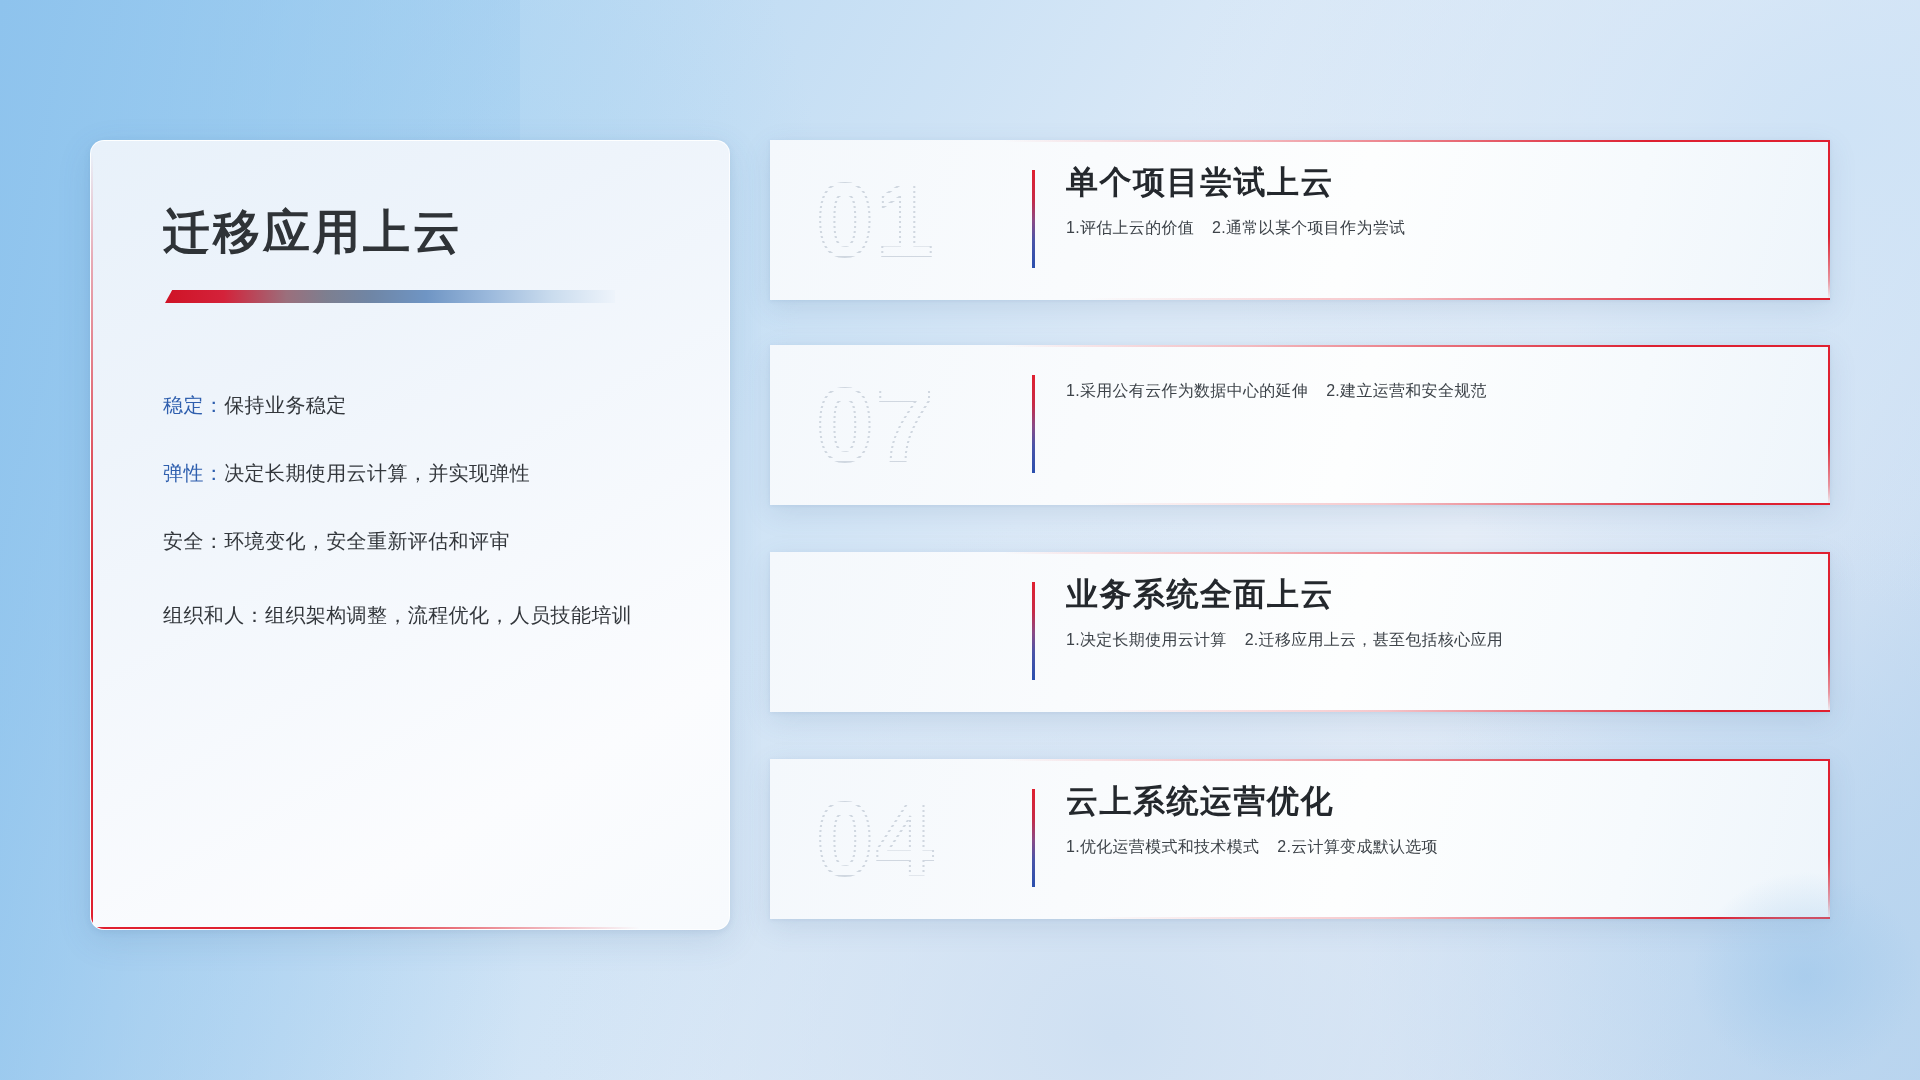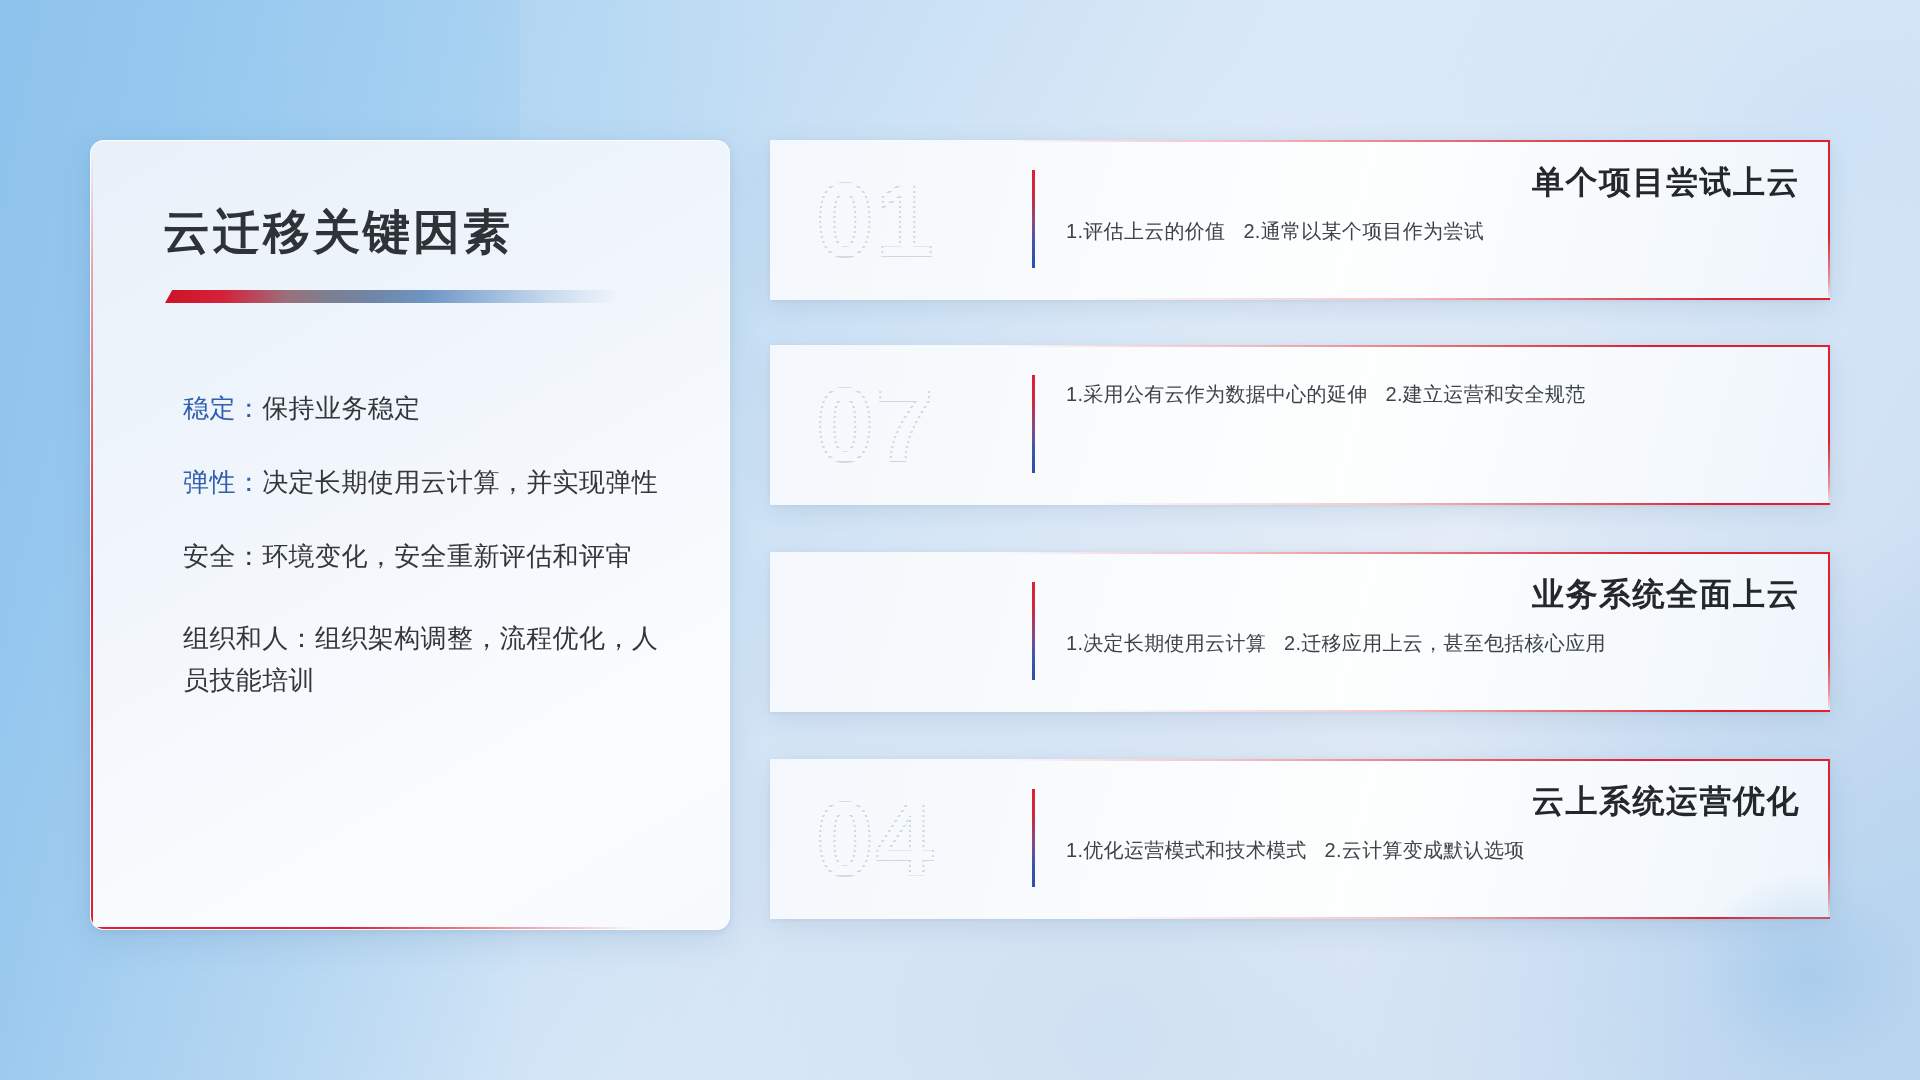--- a/index.html
+++ b/index.html
@@ -69,27 +69,26 @@
     background:linear-gradient(90deg,
       #cf1326 0%, #d4223a 13%, #9b6f7c 27%, #7d7f90 36%,
       #6f86a6 46%, #6f95c4 58%, #9bb9dc 72%, #cadcee 86%, #eef4fb 100%);
   }
 
   .kv-list{
     margin:92px 0 0 72px;
     width:510px;
   }
   .kv-row{
-    font-size:26px;
+    font-size:20px;
     line-height:1.0;
     color:#33373c;
     margin-bottom:48px;
     white-space:nowrap;
     letter-spacing:.4px;
-    margin-left:20px;
   }
   .kv-row.wrapped{ white-space:normal; line-height:1.62; letter-spacing:.4px; }
   .kv-key{ color:#2f5fae; }
   .kv-key.plain{ color:#33373c; }
 
   
   .step{
     position:absolute;
     left:770px;
     width:1060px;
@@ -141,41 +140,40 @@
     position:absolute;
     left:296px; top:22px; right:30px;
   }
   .step-title{
     font-size:32px;
     font-weight:bold;
     color:#24282d;
     letter-spacing:1.5px;
     line-height:1.3;
     white-space:nowrap;
-    text-align:right;
   }
   .step-sub{
     margin-top:14px;
-    font-size:20px;
+    font-size:16px;
     color:#3d4349;
     letter-spacing:.3px;
     white-space:nowrap;
   }
   .step-sub .gap{ display:inline-block; width:18px; }
 </style>
 </head>
 <body>
 
 <div id="stage">
 
   <div class="left-card">
     <div class="edge-left"></div>
     <div class="edge-bottom"></div>
 
-    <div class="panel-title">云迁移关键因素</div>
+    <div class="panel-title">迁移应用上云</div>
     <div class="title-underline"></div>
 
     <div class="kv-list">
       <div class="kv-row">
         <span class="kv-key">稳定：</span><span class="kv-val">保持业务稳定</span>
       </div>
       <div class="kv-row">
         <span class="kv-key">弹性：</span><span class="kv-val">决定长期使用云计算，并实现弹性</span>
       </div>
       <div class="kv-row">

